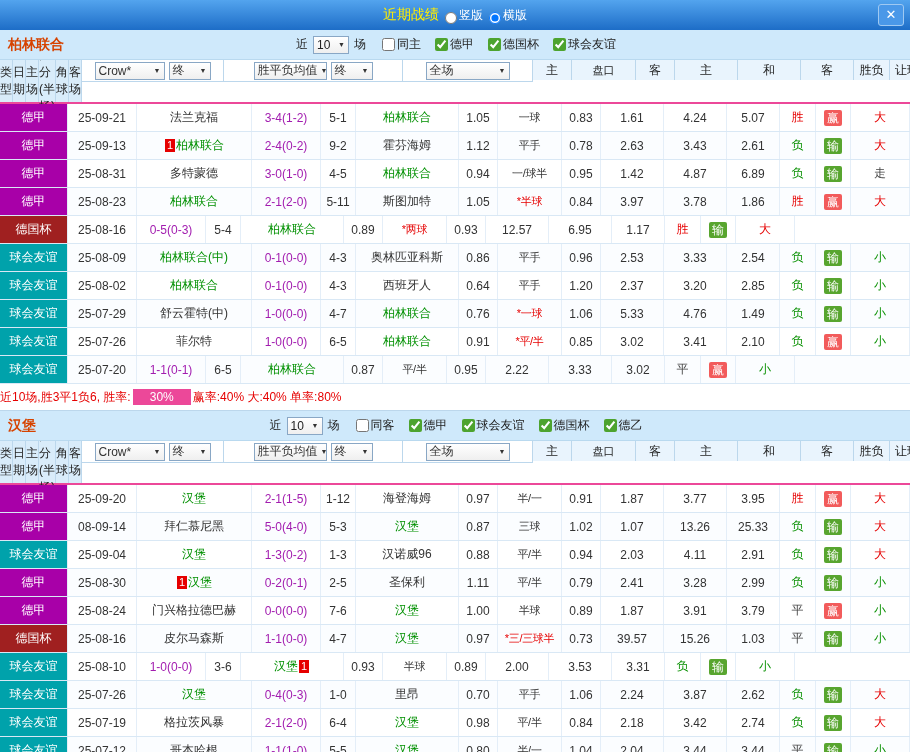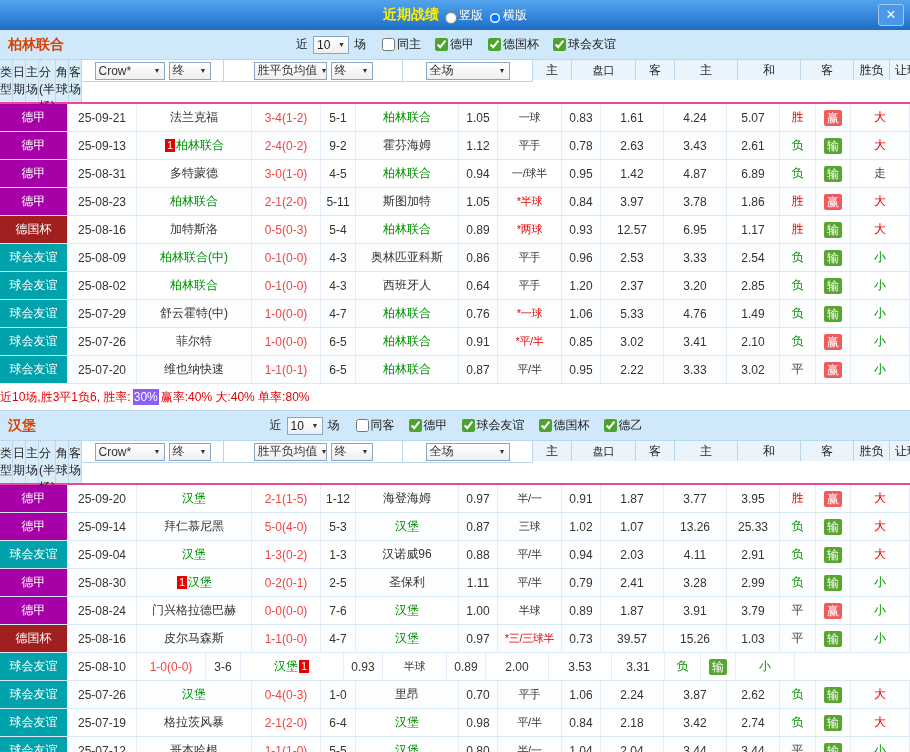--- a/index.html
+++ b/index.html
@@ -3,21 +3,21 @@
 <meta charset="utf-8">
 <style>
   *{box-sizing:border-box}
   html,body{margin:0;padding:0}
   body{width:910px;height:752px;overflow:hidden;background:#fff;
        font-family:"Liberation Sans","DejaVu Sans",sans-serif;font-size:12px;color:#333}
   
   .titlebar{height:30px;background:linear-gradient(180deg,#53a4ee,#1d6dc7);
             display:flex;align-items:center;justify-content:center;position:relative}
   .titlegroup{display:flex;align-items:center;gap:6px}
-  .wtitle{color:#ffee00;font-weight:bold;font-size:14px}
+  .wtitle{color:#ffee00;font-weight:normal;font-size:14px}
   .rlabel{display:flex;align-items:flex-end;color:#fff;gap:2px;cursor:pointer}
   .rlabel input{margin:0;width:12px;height:12px}
   .close{position:absolute;right:6px;top:4px;width:26px;height:22px;background:#4a98e8;
          border:1px solid #9fc9f2;border-radius:3px;color:#fff;font-size:13px;line-height:20px;
          text-align:center;cursor:pointer}
   
   .filterbar{height:30px;background:#cfe9fb;border-bottom:1px solid #b9d9ef;
              display:flex;align-items:center;position:relative}
   .team{position:absolute;left:8px;font-size:14px;font-weight:bold;color:#d64300}
   .filters{margin:0 auto;display:flex;align-items:center;color:#222}
@@ -54,33 +54,33 @@
   .c-type{width:68px}.c-date{width:69px}.c-home{width:115px}.c-score{width:69px}
   .c-corner{width:35px}.c-away{width:103px}.c-o1{width:39px}.c-hcap{width:64px}
   .c-o2{width:39px}.c-a1{width:63px}.c-a2{width:63px}.c-a3{width:53px}
   .c-res{width:36px}.c-hres{width:35px}.c-goals{width:59px}
   .c-hcap{font-size:11px;letter-spacing:-0.3px}
   
   .lg-purple{background:#a800a8;color:#fff}
   .lg-darkred{background:#a02020;color:#fff}
   .lg-teal{background:#00a2ab;color:#fff}
   
-  .score{color:#ef4444}
+  .score{color:#a21caf}
   .focus{color:#009000}
   .badge1{background:#e60000;color:#fff;font-size:11px;line-height:13px;padding:0 2px;margin:0 1px}
   .hred{color:#e60000}
   .r-win{color:#e60000}.r-lose{color:#089000}.r-draw{color:#444}
   .abadge{color:#fff;border-radius:2px;padding:1px 3px;line-height:14px}
   .a-win{background:#f25b5b}
   .a-lose{background:#58a52f}
   .g-big{color:#e60000}.g-small{color:#089000}.g-push{color:#444}
   
   .summary{height:27px;border-bottom:1px solid #bcd7ec;display:flex;align-items:center;
            color:#e60000;gap:2px;background:#fff}
-  .sbadge{background:#8b5cf6;color:#fff;padding:1px 1px}
+  .sbadge{background:#ec4899;color:#fff;padding:1px 17px}
 </style>
 </head>
 <body>
 
 <div class="titlebar">
   <div class="titlegroup">
     <span class="wtitle">近期战绩</span>
     <label class="rlabel">
       <input type="radio" name="layout" style="">
       <span>竖版</span>
@@ -260,23 +260,20 @@
         <div class="cell c-a3">1.86</div>
         <div class="cell c-res r-win">胜</div>
         <div class="cell c-hres">
           <span class="abadge a-win">赢</span>
         </div>
         <div class="cell c-goals g-big">大</div>
       </div>
       <div class="row">
         <div class="cell c-type lg-darkred">德国杯</div>
         <div class="cell c-date">25-08-16</div>
-        <div class="cell c-home">
-          <span>加特斯洛</span>
-        </div>
         <div class="cell c-score score">0-5(0-3)</div>
         <div class="cell c-corner">5-4</div>
         <div class="cell c-away">
           <span class="focus">柏林联合</span>
         </div>
         <div class="cell c-o1">0.89</div>
         <div class="cell c-hcap hred">*两球</div>
         <div class="cell c-o2">0.93</div>
         <div class="cell c-a1">12.57</div>
         <div class="cell c-a2">6.95</div>
@@ -375,23 +372,20 @@
         <div class="cell c-a3">2.10</div>
         <div class="cell c-res r-lose">负</div>
         <div class="cell c-hres">
           <span class="abadge a-win">赢</span>
         </div>
         <div class="cell c-goals g-small">小</div>
       </div>
       <div class="row">
         <div class="cell c-type lg-teal">球会友谊</div>
         <div class="cell c-date">25-07-20</div>
-        <div class="cell c-home">
-          <span>维也纳快速</span>
-        </div>
         <div class="cell c-score score">1-1(0-1)</div>
         <div class="cell c-corner">6-5</div>
         <div class="cell c-away">
           <span class="focus">柏林联合</span>
         </div>
         <div class="cell c-o1">0.87</div>
         <div class="cell c-hcap">平/半</div>
         <div class="cell c-o2">0.95</div>
         <div class="cell c-a1">2.22</div>
         <div class="cell c-a2">3.33</div>
@@ -507,21 +501,21 @@
         <div class="cell c-a2">3.77</div>
         <div class="cell c-a3">3.95</div>
         <div class="cell c-res r-win">胜</div>
         <div class="cell c-hres">
           <span class="abadge a-win">赢</span>
         </div>
         <div class="cell c-goals g-big">大</div>
       </div>
       <div class="row">
         <div class="cell c-type lg-purple">德甲</div>
-        <div class="cell c-date">25-09-14</div>
+        <div class="cell c-date">08-09-14</div>
         <div class="cell c-home">
           <span>拜仁慕尼黑</span>
         </div>
         <div class="cell c-score score">5-0(4-0)</div>
         <div class="cell c-corner">5-3</div>
         <div class="cell c-away">
           <span class="focus">汉堡</span>
         </div>
         <div class="cell c-o1">0.87</div>
         <div class="cell c-hcap">三球</div>

